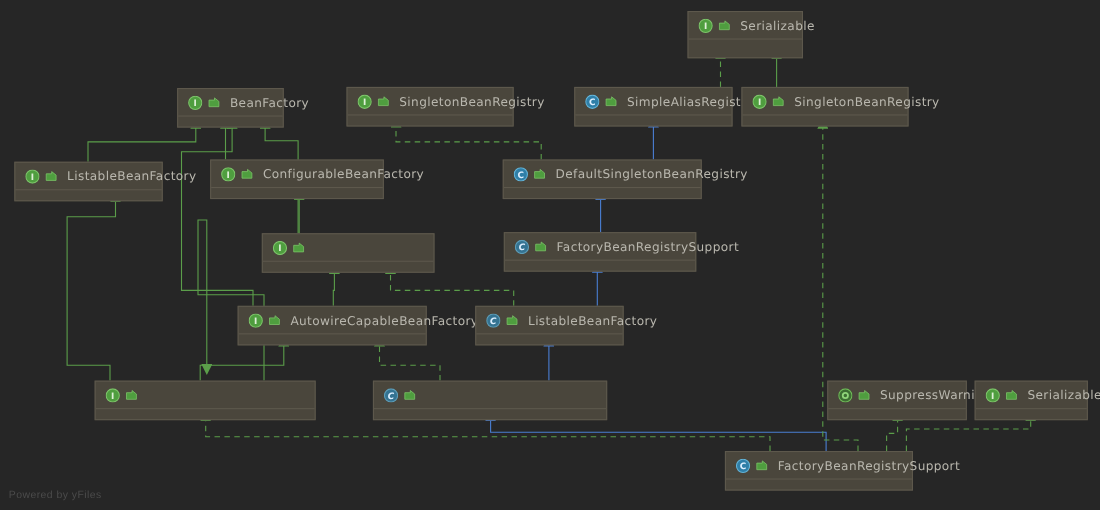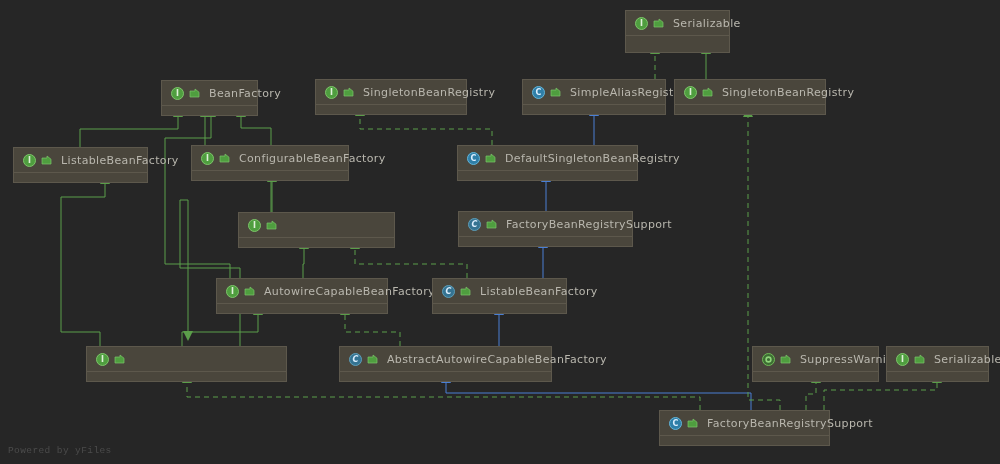--- a/index.html
+++ b/index.html
@@ -33,21 +33,21 @@
     color:#b9b7ae;
     font-size:11px;
     letter-spacing:.35px;
     white-space:nowrap;
     margin-left:4px;
   }
   .icon{flex:0 0 auto;display:block;}
   .watermark{
     position:absolute;left:8px;bottom:8px;
     color:#4b4b4b;font-size:9.5px;letter-spacing:.4px;
-    font-family:Liberation Mono, monospace;
+    font-family:Liberation Sans, sans-serif;
   }
 </style>
 </head>
 <body>
 
 <div id="canvas">
 
   <svg id="edges" viewBox="0 0 1000 464" xmlns="http://www.w3.org/2000/svg">
     <defs>
       <marker id="ah-green" markerWidth="11" markerHeight="10" refX="1" refY="5" orient="auto" markerUnits="userSpaceOnUse">
@@ -254,21 +254,20 @@
       </div>
       <div class="node" style="left: 339px; top: 346px; width: 213px; height: 36px;">
         <div class="titlebar">
           <svg width="13" height="13" viewBox="0 0 13 13" class="icon">
             <circle cx="6.5" cy="6.5" r="6" fill="#2f7fa8" stroke="#63b4d8" opacity="0.8"></circle>
             <text x="6.5" y="9.4" text-anchor="middle" font-size="8" font-family="&quot;DejaVu Sans&quot;, sans-serif" font-weight="bold" fill="#dcefff" font-style="italic">C</text>
           </svg>
           <svg width="11" height="11" viewBox="0 0 11 11" class="icon">
             <path d="M1,3 L6,3 L6,1 L10,4.2 L10,9 L1,9 Z" fill="#4f9e3f" stroke="#7dc46a" stroke-width="0.7"></path>
           </svg>
-          <span class="label">AbstractAutowireCapableBeanFactory</span>
         </div>
         <div class="body"></div>
       </div>
       <div class="node" style="left: 752px; top: 346px; width: 127px; height: 36px;">
         <div class="titlebar">
           <svg width="13" height="13" viewBox="0 0 13 13" class="icon">
             <circle cx="6.5" cy="6.5" r="6" fill="#3d6e33" stroke="#6fbb58"></circle>
             <circle cx="6.5" cy="6.5" r="2.4" fill="none" stroke="#8fd47a" stroke-width="1.6"></circle>
           </svg>
           <svg width="11" height="11" viewBox="0 0 11 11" class="icon">

